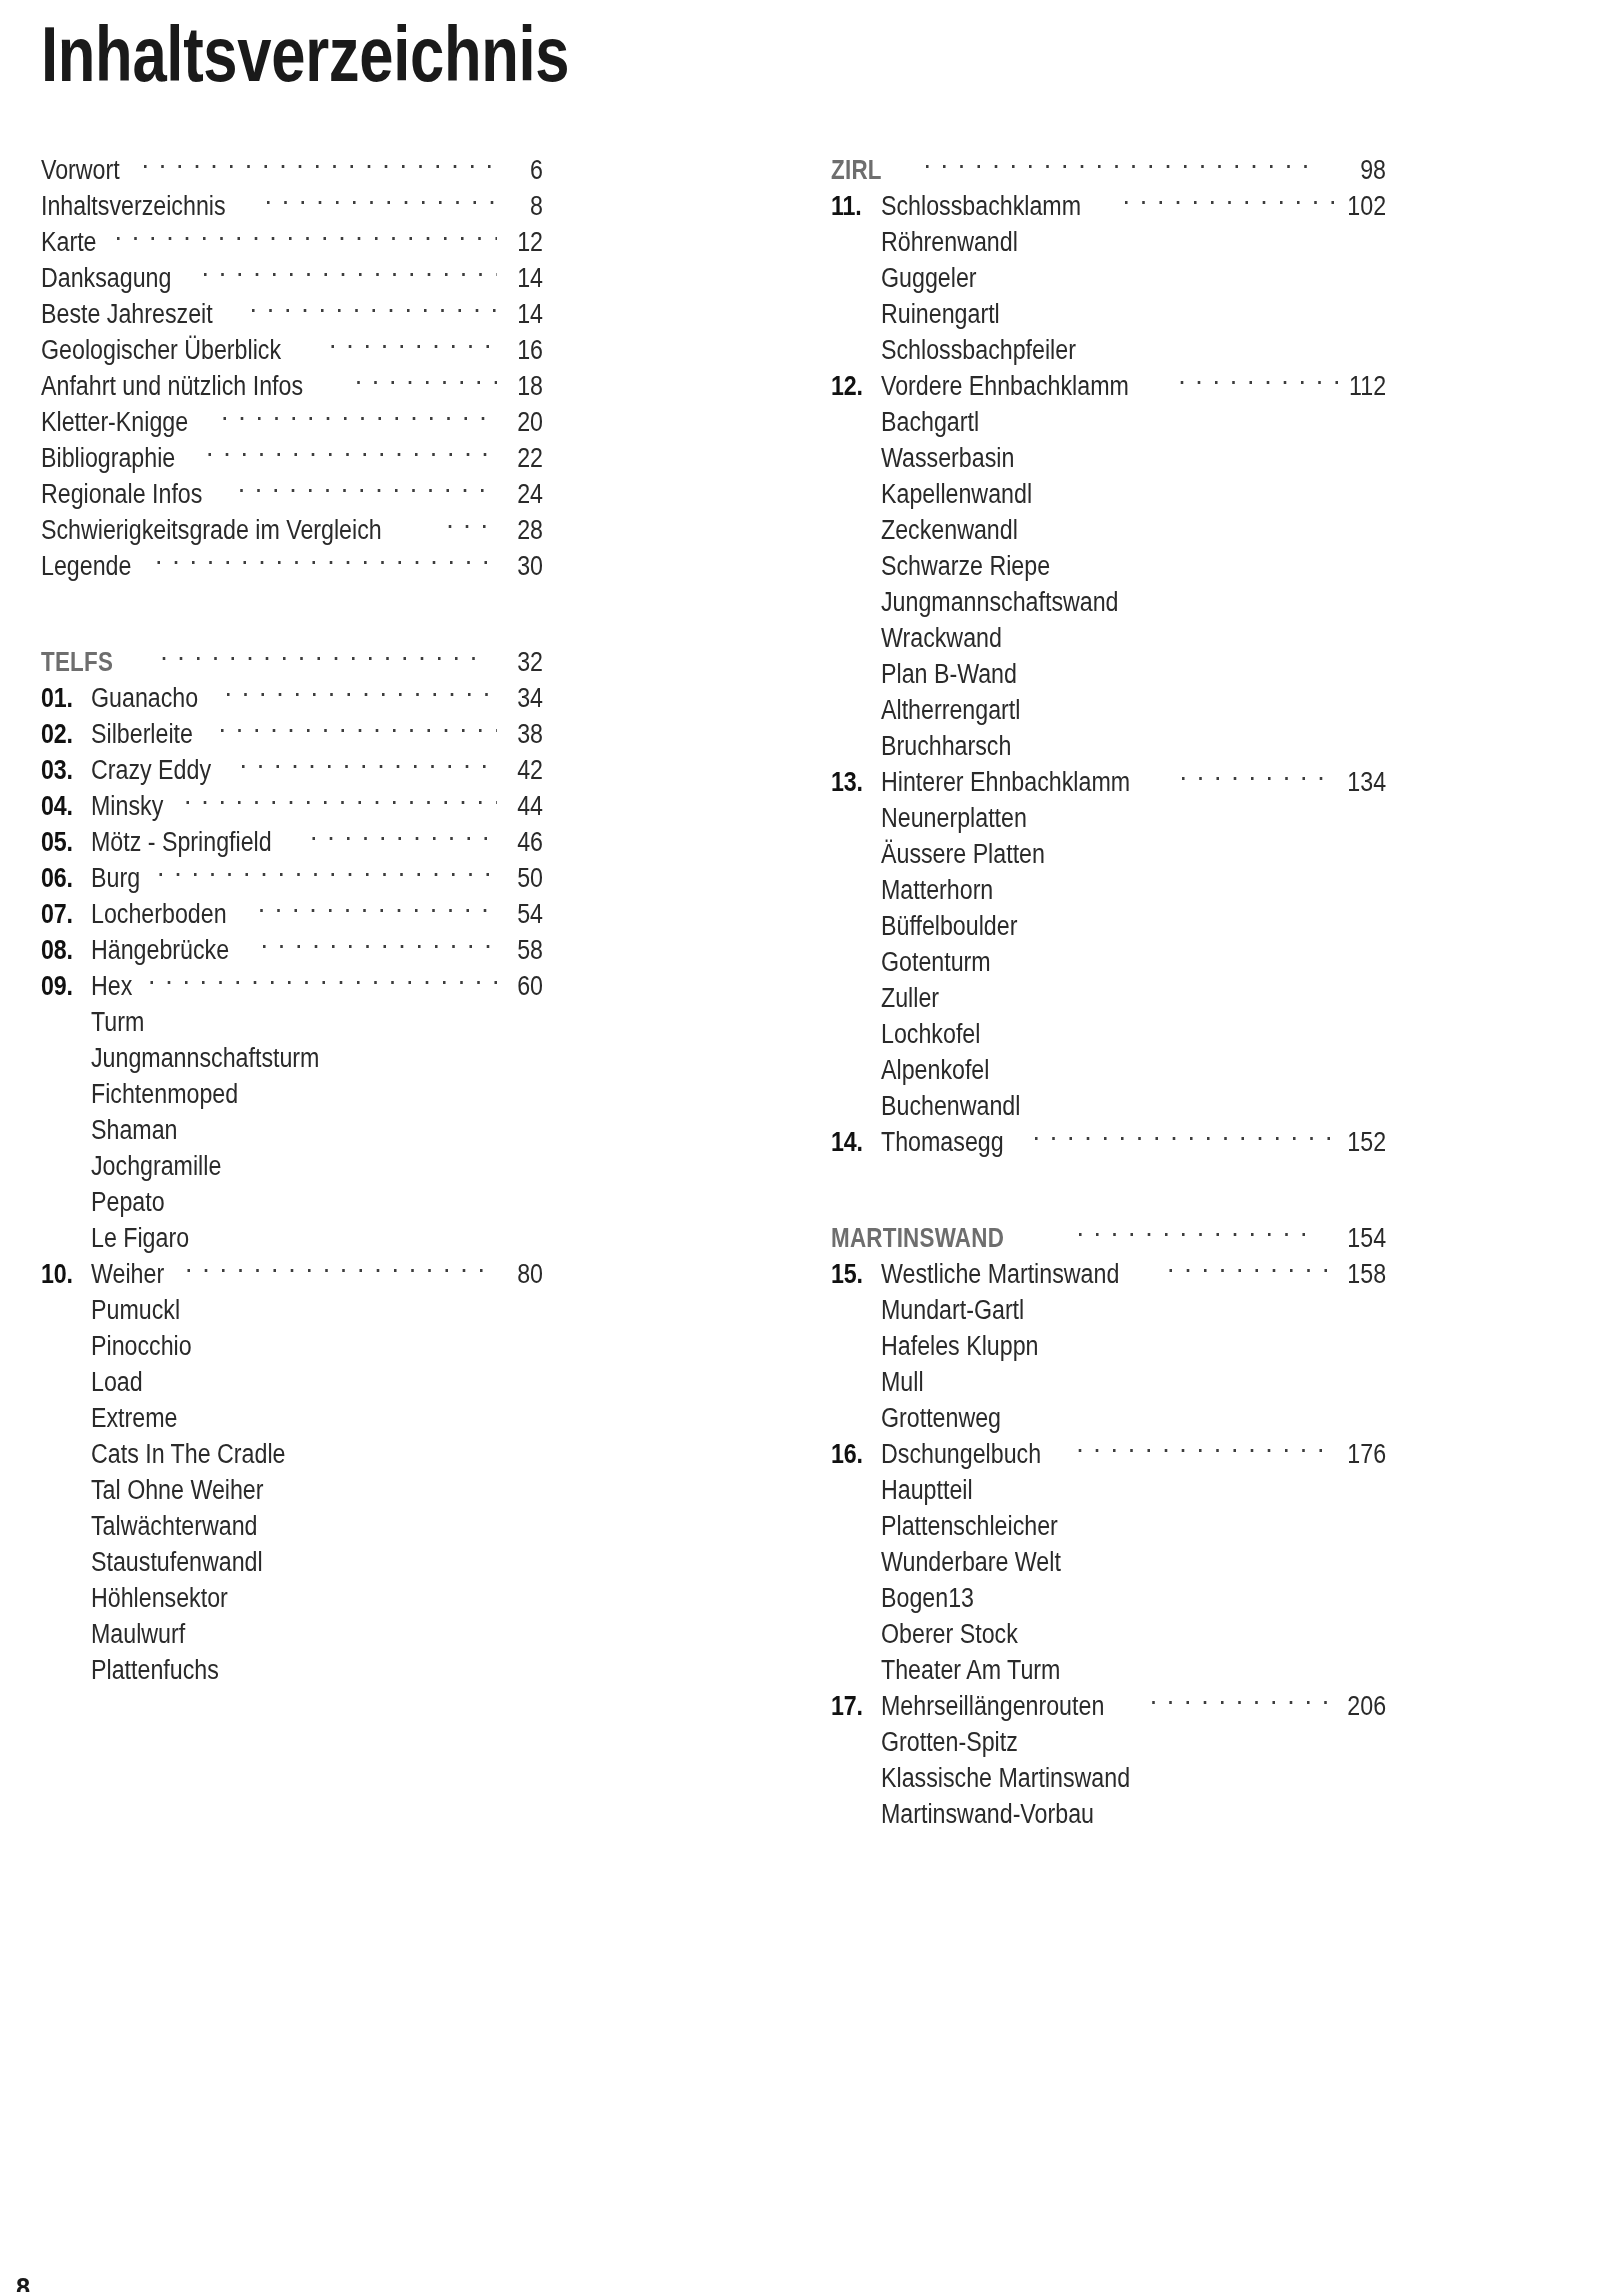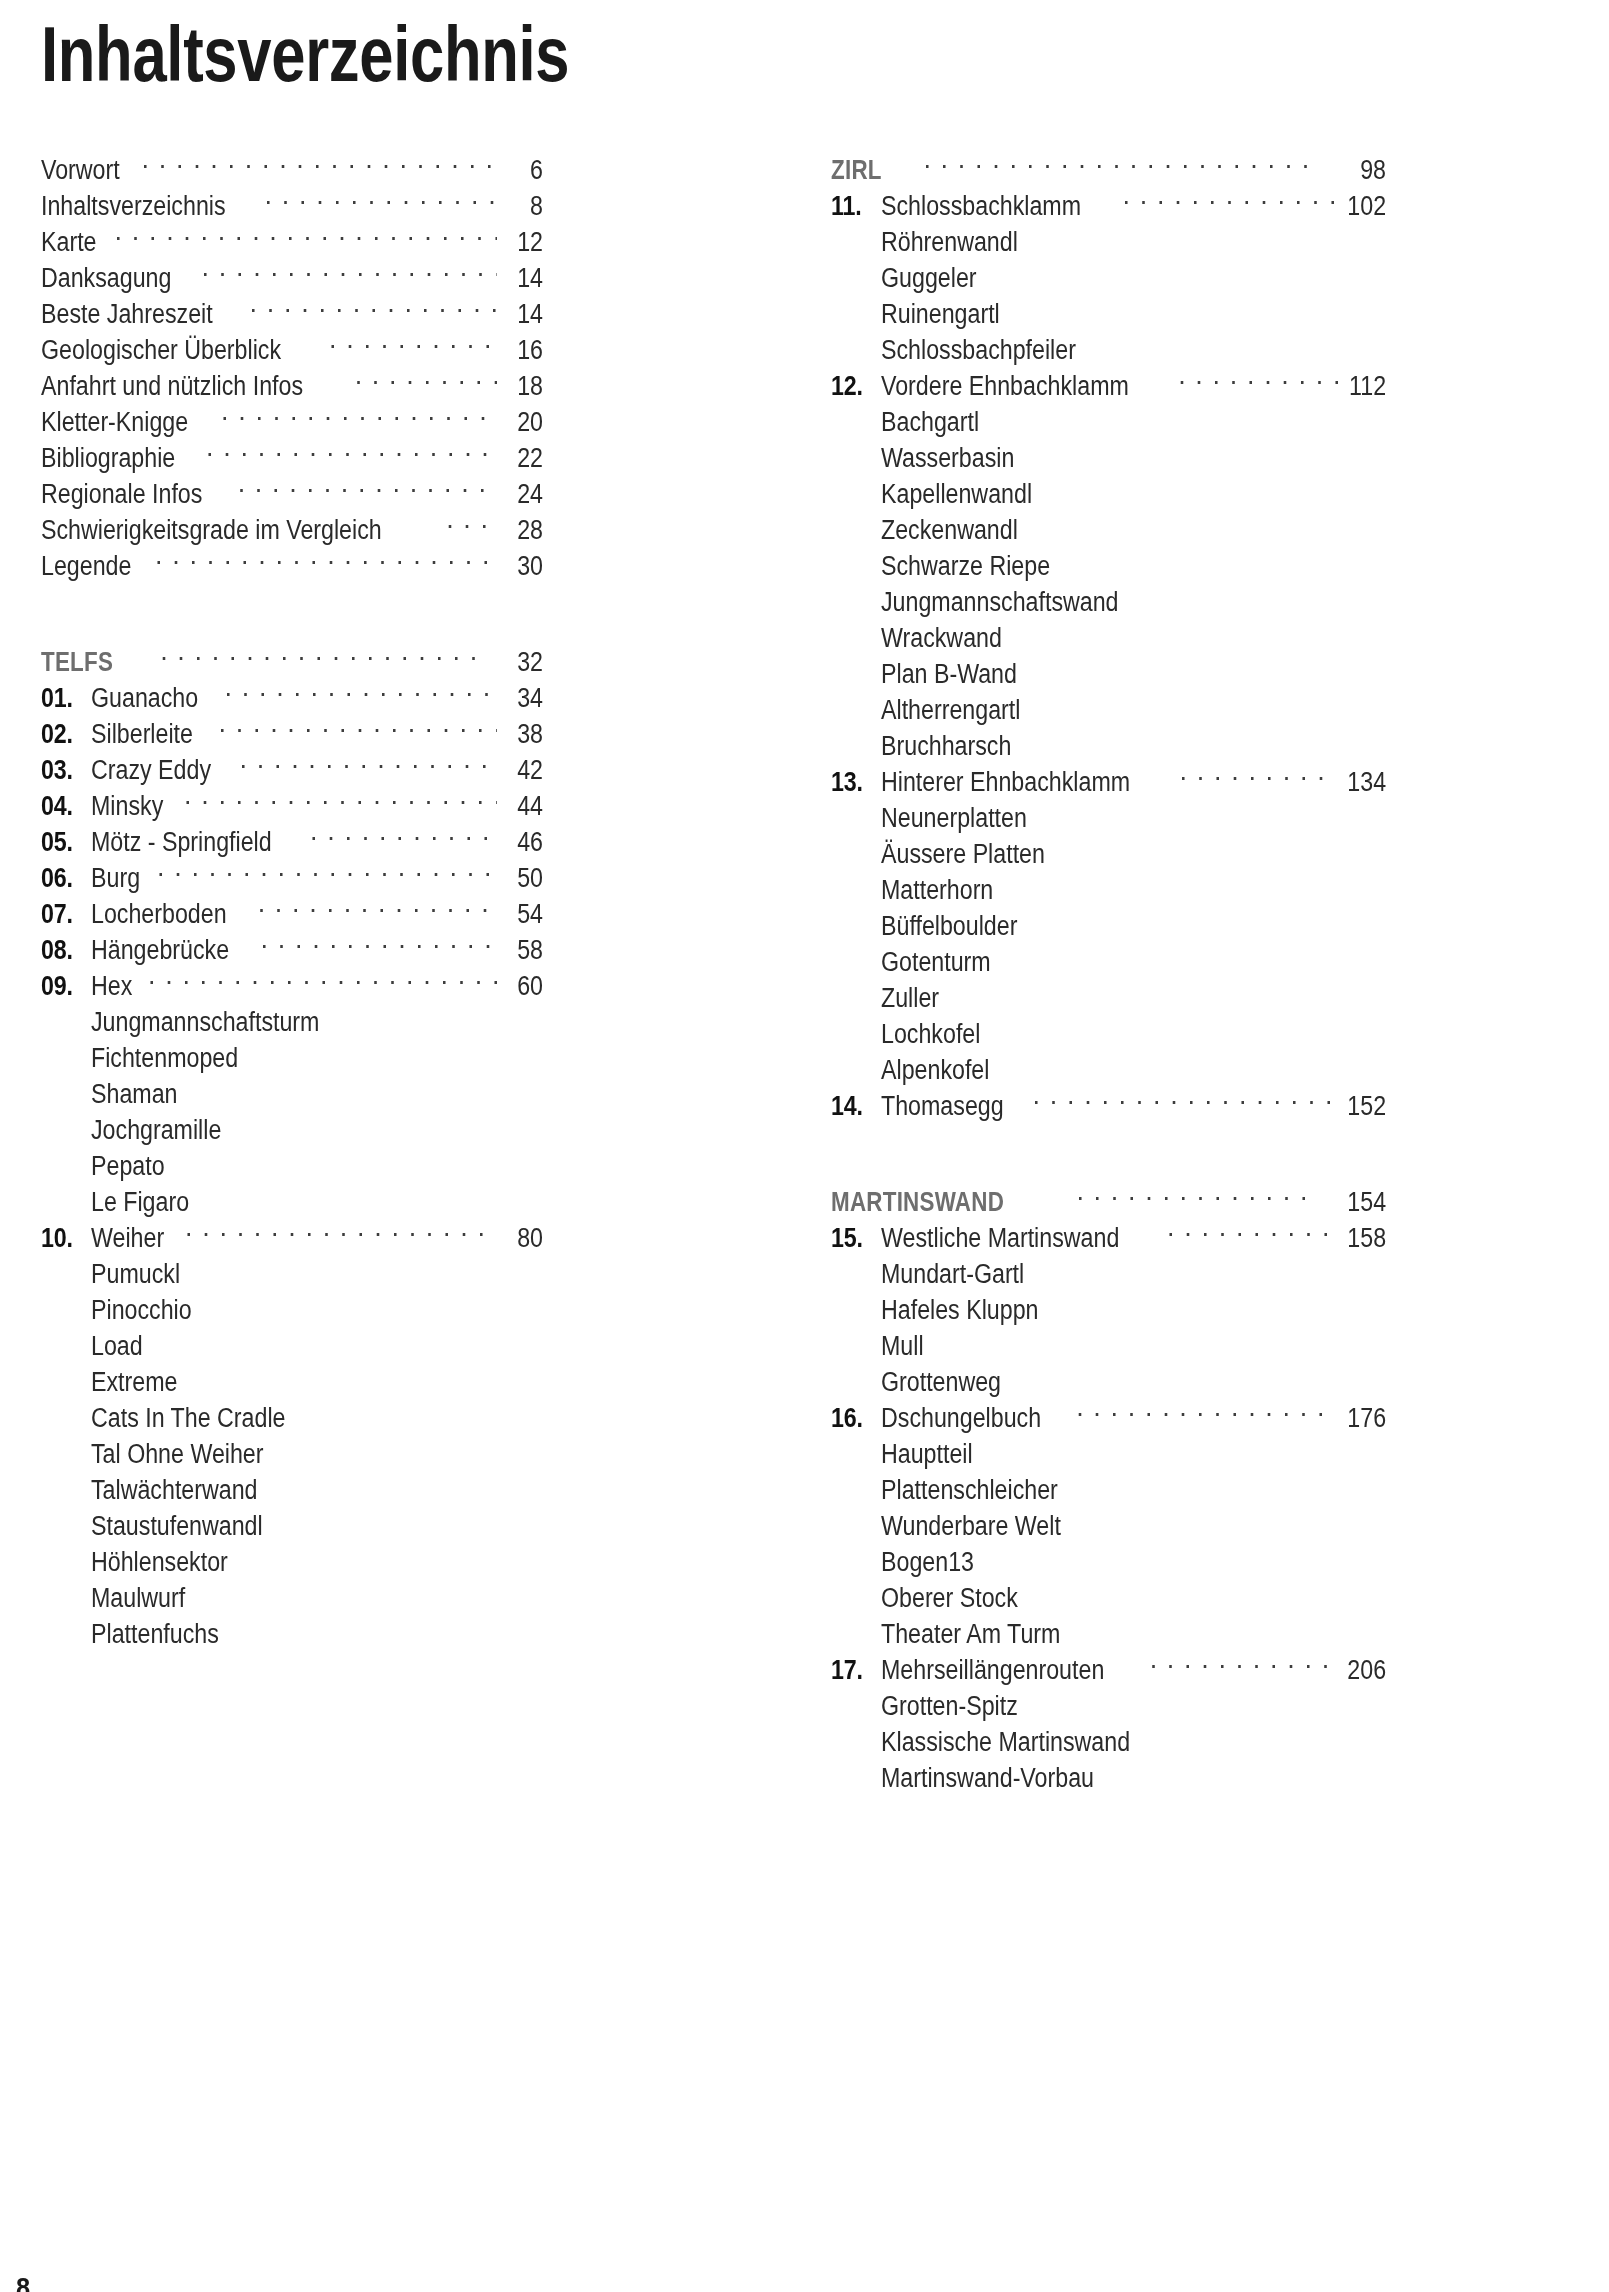--- a/index.html
+++ b/index.html
@@ -265,20 +265,23 @@
           <span class="leader"></span>
           <span class="page-no">58</span>
         </div>
         <div class="row route">
           <span class="num">09.</span>
           <span class="label">Hex</span>
           <span class="leader"></span>
           <span class="page-no">60</span>
         </div>
         <div class="row sub">
+          <span class="label">Turm</span>
+        </div>
+        <div class="row sub">
           <span class="label">Jungmannschaftsturm</span>
         </div>
         <div class="row sub">
           <span class="label">Fichtenmoped</span>
         </div>
         <div class="row sub">
           <span class="label">Shaman</span>
         </div>
         <div class="row sub">
           <span class="label">Jochgramille</span>
@@ -413,20 +416,23 @@
         </div>
         <div class="row sub">
           <span class="label">Zuller</span>
         </div>
         <div class="row sub">
           <span class="label">Lochkofel</span>
         </div>
         <div class="row sub">
           <span class="label">Alpenkofel</span>
         </div>
+        <div class="row sub">
+          <span class="label">Buchenwandl</span>
+        </div>
         <div class="row route">
           <span class="num">14.</span>
           <span class="label">Thomasegg</span>
           <span class="leader"></span>
           <span class="page-no">152</span>
         </div>
         <div style="height: 30px;"></div>
         <div class="row section">
           <span class="label">MARTINSWAND</span>
           <span class="leader"></span>

